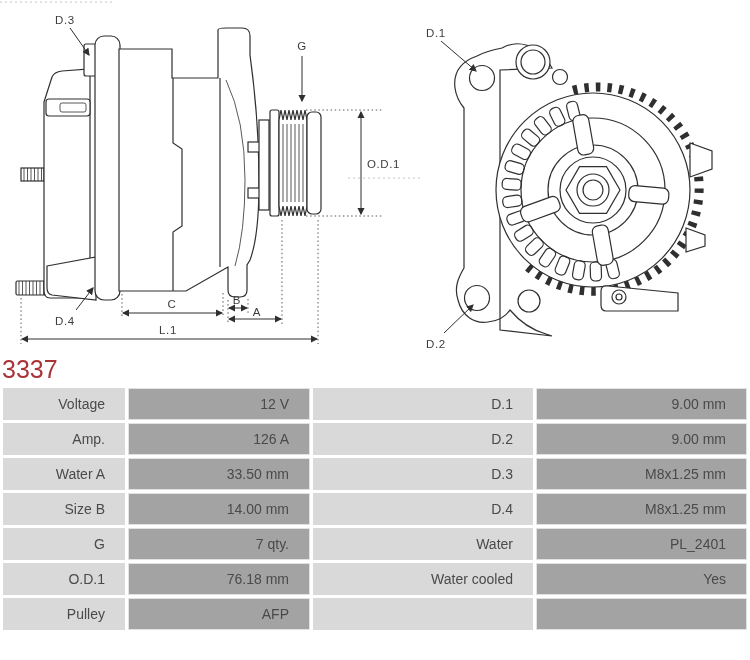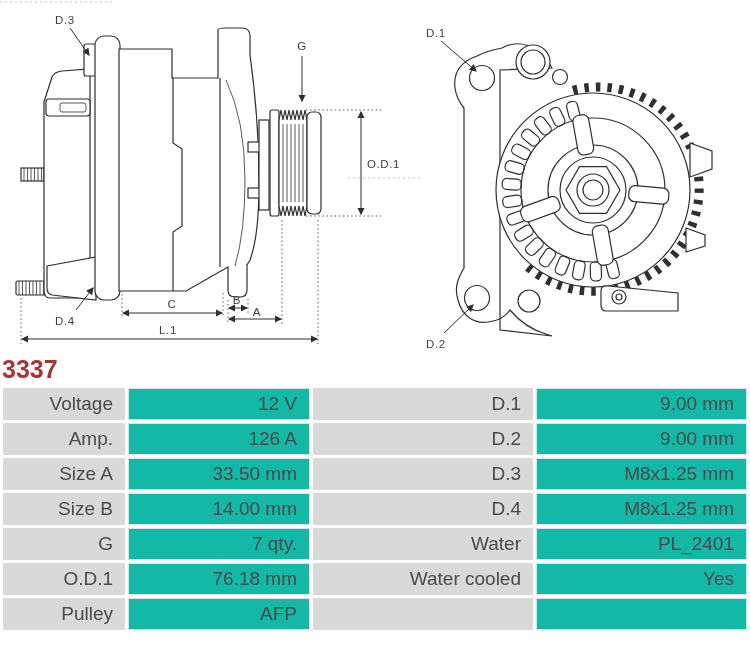--- a/index.html
+++ b/index.html
@@ -1,23 +1,23 @@
 <!DOCTYPE html>
 <html><head>
 <meta charset="utf-8">
 <style>
   html,body{margin:0;padding:0;background:#fff;}
   .stage{width:750px;height:660px;background:#fff;overflow:hidden;font-family:"Liberation Sans",sans-serif;position:relative;}
   .diagram-wrap{width:750px;height:352px;}
   svg text{font-family:"Liberation Sans",sans-serif;fill:#3d3d3d;letter-spacing:0.6px;}
-  .part-number{margin:4px 0 3px 2px;font-size:25px;line-height:26px;font-weight:bold;color:#a93438;}
+  .part-number{margin:4px 0 3px 2px;font-size:25px;line-height:26px;font-weight:normal;color:#a93438;}
   table.specs{width:750px;border-collapse:separate;border-spacing:3px;table-layout:fixed;}
-  table.specs td{height:30px;font-size:19px;color:#4a4a4a;text-align:right;padding:0 12px 0 0;overflow:hidden;white-space:nowrap;}
+  table.specs td{height:30px;font-size:14px;color:#4a4a4a;text-align:right;padding:0 20px 0 0;overflow:hidden;white-space:nowrap;}
   td.lbl{background:#d9d9d9;}
-  td.val{background:#14b8a6;border:1px solid #e2e2e2;}
+  td.val{background:#a3a3a3;border:1px solid #e2e2e2;}
   .line{stroke:#2f2f2f;stroke-width:1.2;fill:none;}
   .fillw{fill:#ffffff;stroke:#2f2f2f;stroke-width:1.2;}
   .thin{stroke:#2f2f2f;stroke-width:0.8;fill:none;}
   .dim{stroke:#2f2f2f;stroke-width:1;fill:none;}
   .dot{stroke:#4a4a4a;stroke-width:0.9;fill:none;stroke-dasharray:1.5,2.6;}
   .faint{stroke:#c4c4c4;stroke-width:1;fill:none;stroke-dasharray:2,3;}
   .dimtext{font-size:11.5px;}
 </style>
 </head>
 <body>
@@ -229,21 +229,21 @@
         <td class="lbl">D.1</td>
         <td class="val">9.00 mm</td>
       </tr>
       <tr>
         <td class="lbl">Amp.</td>
         <td class="val">126 A</td>
         <td class="lbl">D.2</td>
         <td class="val">9.00 mm</td>
       </tr>
       <tr>
-        <td class="lbl">Size A</td>
+        <td class="lbl">Water A</td>
         <td class="val">33.50 mm</td>
         <td class="lbl">D.3</td>
         <td class="val">M8x1.25 mm</td>
       </tr>
       <tr>
         <td class="lbl">Size B</td>
         <td class="val">14.00 mm</td>
         <td class="lbl">D.4</td>
         <td class="val">M8x1.25 mm</td>
       </tr>

